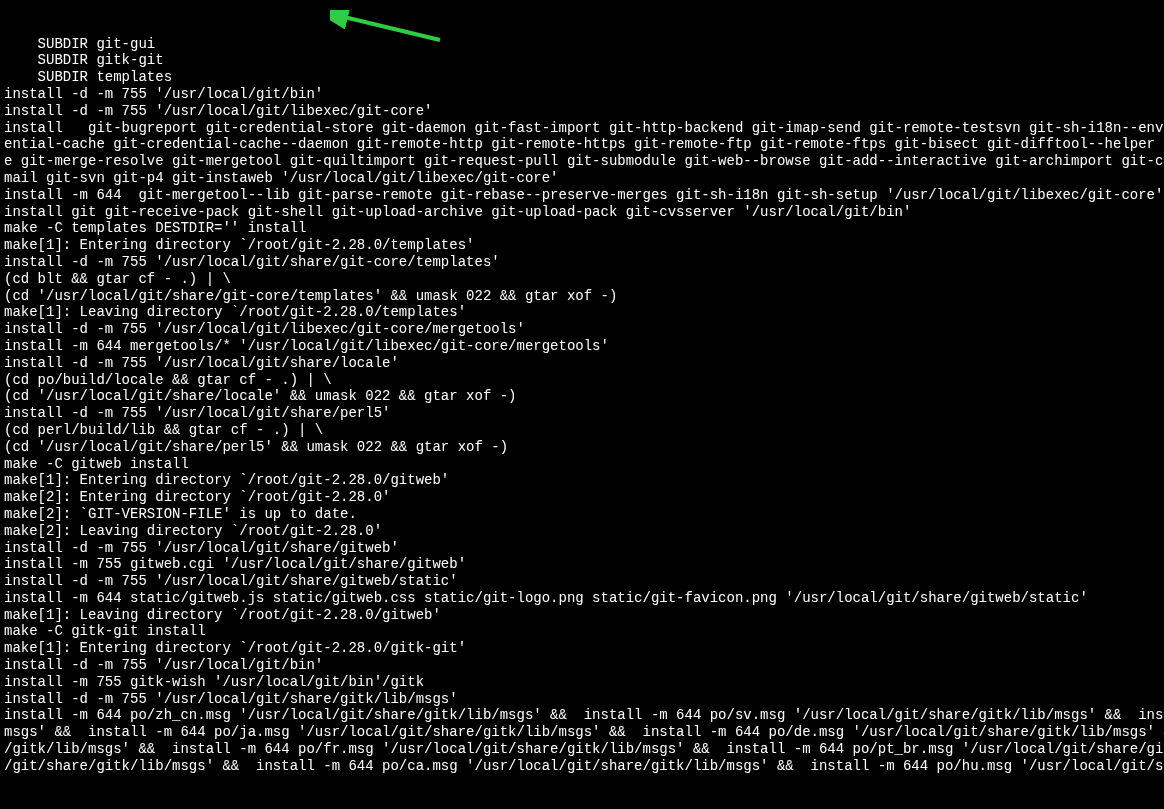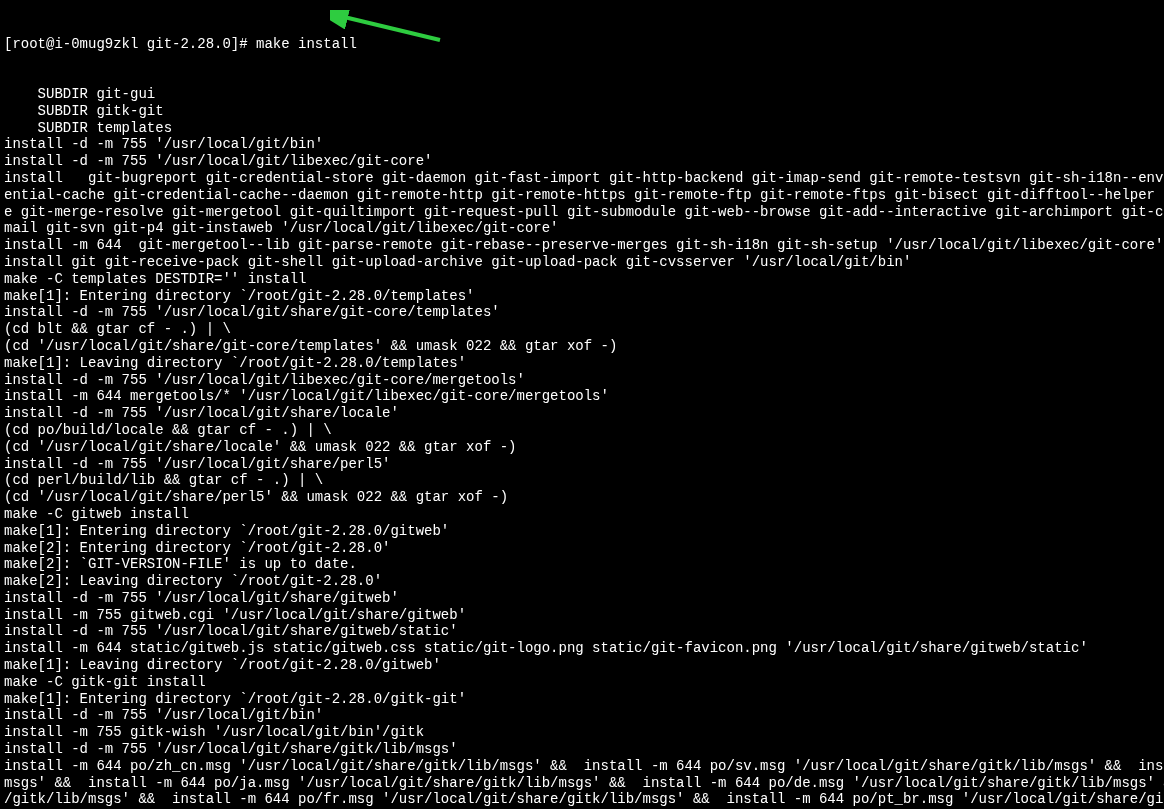--- a/index.html
+++ b/index.html
@@ -23,21 +23,20 @@
     position: absolute;
     top: 10px;
     left: 330px;
     pointer-events: none;
   }
 </style>
 </head>
 <body>
 
 <div class="terminal">
-  <div><span>[root@i-0mug9zkl git-2.28.0]# </span><span>make install</span></div>
   <div id="output"><div>    SUBDIR git-gui</div><div>    SUBDIR gitk-git</div><div>    SUBDIR templates</div><div>install -d -m 755 '/usr/local/git/bin'</div><div>install -d -m 755 '/usr/local/git/libexec/git-core'</div><div>install   git-bugreport git-credential-store git-daemon git-fast-import git-http-backend git-imap-send git-remote-testsvn git-sh-i18n--envsubst g</div><div>ential-cache git-credential-cache--daemon git-remote-http git-remote-https git-remote-ftp git-remote-ftps git-bisect git-difftool--helper git-fil</div><div>e git-merge-resolve git-mergetool git-quiltimport git-request-pull git-submodule git-web--browse git-add--interactive git-archimport git-cvsexpor</div><div>mail git-svn git-p4 git-instaweb '/usr/local/git/libexec/git-core'</div><div>install -m 644  git-mergetool--lib git-parse-remote git-rebase--preserve-merges git-sh-i18n git-sh-setup '/usr/local/git/libexec/git-core'</div><div>install git git-receive-pack git-shell git-upload-archive git-upload-pack git-cvsserver '/usr/local/git/bin'</div><div>make -C templates DESTDIR='' install</div><div>make[1]: Entering directory `/root/git-2.28.0/templates'</div><div>install -d -m 755 '/usr/local/git/share/git-core/templates'</div><div>(cd blt &amp;&amp; gtar cf - .) | \</div><div>(cd '/usr/local/git/share/git-core/templates' &amp;&amp; umask 022 &amp;&amp; gtar xof -)</div><div>make[1]: Leaving directory `/root/git-2.28.0/templates'</div><div>install -d -m 755 '/usr/local/git/libexec/git-core/mergetools'</div><div>install -m 644 mergetools/* '/usr/local/git/libexec/git-core/mergetools'</div><div>install -d -m 755 '/usr/local/git/share/locale'</div><div>(cd po/build/locale &amp;&amp; gtar cf - .) | \</div><div>(cd '/usr/local/git/share/locale' &amp;&amp; umask 022 &amp;&amp; gtar xof -)</div><div>install -d -m 755 '/usr/local/git/share/perl5'</div><div>(cd perl/build/lib &amp;&amp; gtar cf - .) | \</div><div>(cd '/usr/local/git/share/perl5' &amp;&amp; umask 022 &amp;&amp; gtar xof -)</div><div>make -C gitweb install</div><div>make[1]: Entering directory `/root/git-2.28.0/gitweb'</div><div>make[2]: Entering directory `/root/git-2.28.0'</div><div>make[2]: `GIT-VERSION-FILE' is up to date.</div><div>make[2]: Leaving directory `/root/git-2.28.0'</div><div>install -d -m 755 '/usr/local/git/share/gitweb'</div><div>install -m 755 gitweb.cgi '/usr/local/git/share/gitweb'</div><div>install -d -m 755 '/usr/local/git/share/gitweb/static'</div><div>install -m 644 static/gitweb.js static/gitweb.css static/git-logo.png static/git-favicon.png '/usr/local/git/share/gitweb/static'</div><div>make[1]: Leaving directory `/root/git-2.28.0/gitweb'</div><div>make -C gitk-git install</div><div>make[1]: Entering directory `/root/git-2.28.0/gitk-git'</div><div>install -d -m 755 '/usr/local/git/bin'</div><div>install -m 755 gitk-wish '/usr/local/git/bin'/gitk</div><div>install -d -m 755 '/usr/local/git/share/gitk/lib/msgs'</div><div>install -m 644 po/zh_cn.msg '/usr/local/git/share/gitk/lib/msgs' &amp;&amp;  install -m 644 po/sv.msg '/usr/local/git/share/gitk/lib/msgs' &amp;&amp;  install -m </div><div>msgs' &amp;&amp;  install -m 644 po/ja.msg '/usr/local/git/share/gitk/lib/msgs' &amp;&amp;  install -m 644 po/de.msg '/usr/local/git/share/gitk/lib/msgs' &amp;&amp;  ins</div><div>/gitk/lib/msgs' &amp;&amp;  install -m 644 po/fr.msg '/usr/local/git/share/gitk/lib/msgs' &amp;&amp;  install -m 644 po/pt_br.msg '/usr/local/git/share/gitk/lib/</div><div>/git/share/gitk/lib/msgs' &amp;&amp;  install -m 644 po/ca.msg '/usr/local/git/share/gitk/lib/msgs' &amp;&amp;  install -m 644 po/hu.msg '/usr/local/git/share/gi</div></div>
 
   <svg class="arrow" width="120" height="40">
     <defs>
       <marker id="ah" markerWidth="10" markerHeight="10" refX="2" refY="3" orient="auto">
         <path d="M0,0 L0,6 L9,3 z" fill="#2ecc40"></path>
       </marker>
     </defs>
     <line x1="110" y1="30" x2="10" y2="6" stroke="#2ecc40" stroke-width="4" marker-end="url(#ah)"></line>
   </svg>

